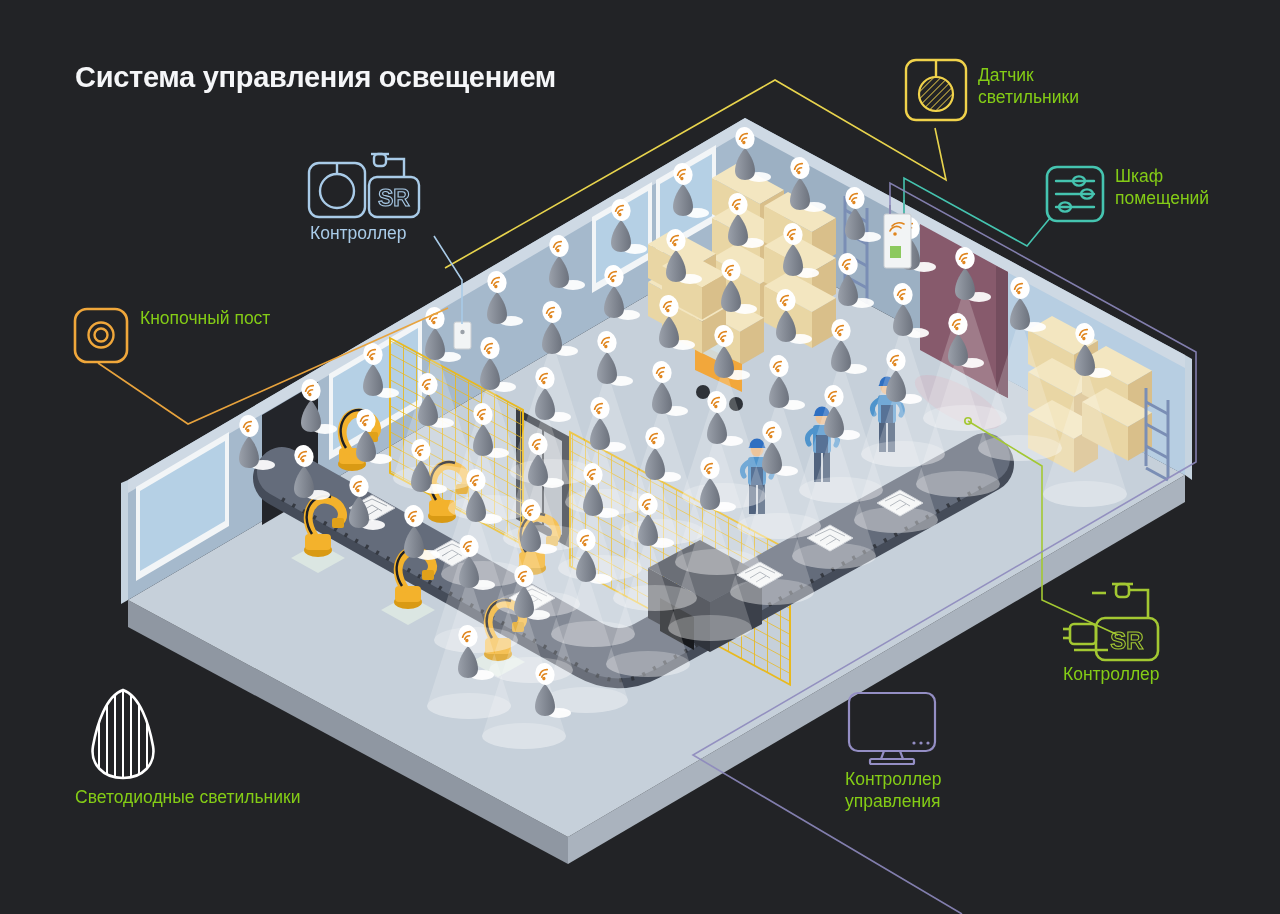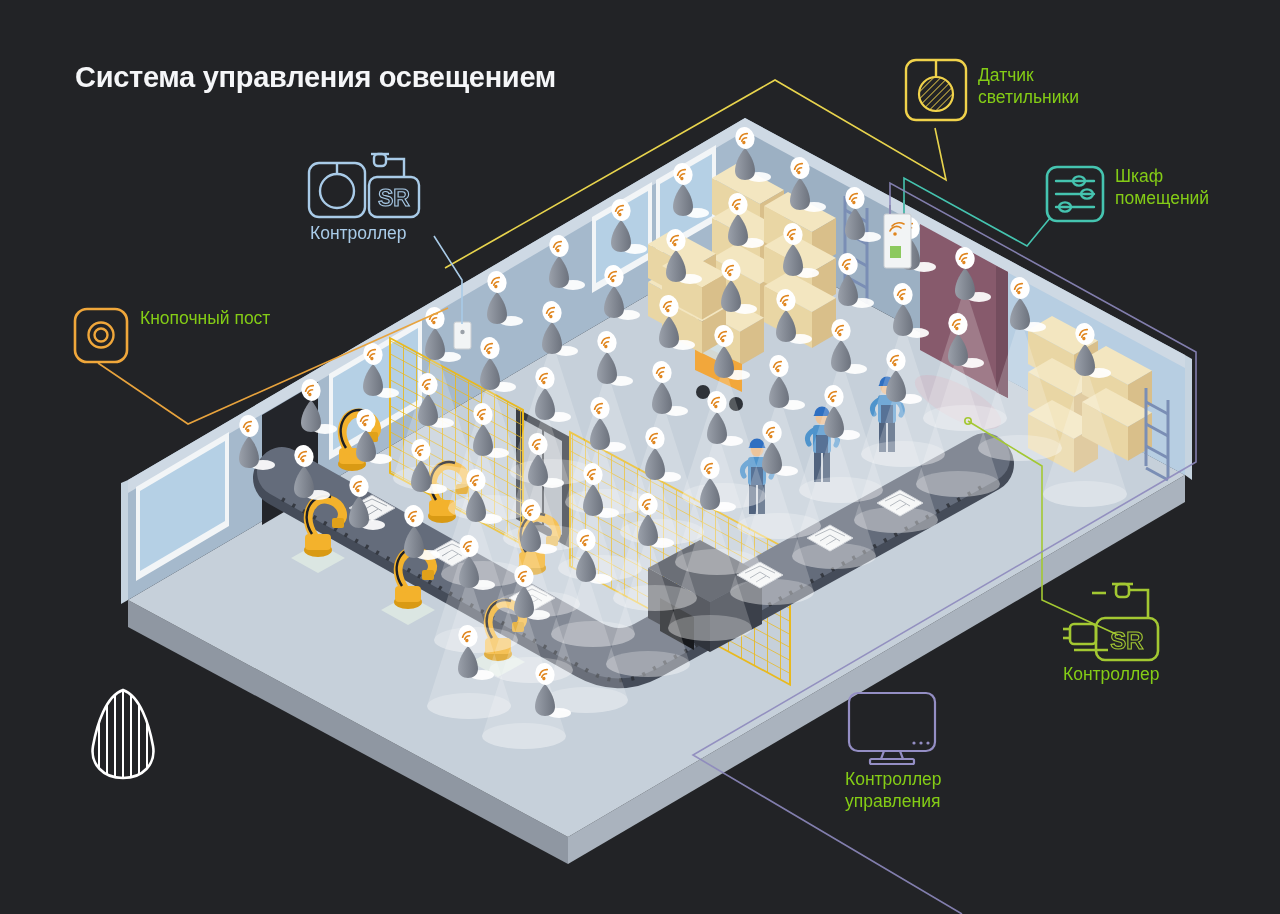--- a/index.html
+++ b/index.html
@@ -935,20 +935,23 @@
   <g clip-path="url(#ledClip)" stroke="#FFFFFF" stroke-width="2">
     <line x1="23" y1="0" x2="23" y2="96"></line>
         <line x1="31" y1="0" x2="31" y2="96"></line>
     <line x1="39" y1="0" x2="39" y2="96"></line>
         <line x1="47" y1="0" x2="47" y2="96"></line>
     <line x1="55" y1="0" x2="55" y2="96"></line>
         <line x1="63" y1="0" x2="63" y2="96"></line>
     <line x1="71" y1="0" x2="71" y2="96"></line>
   </g>
 </svg>
+<div class="lbl" style="left:75px;top:786px">
+  <div>Светодиодные светильники</div>
+</div>
 
 <svg class="ic" style="left:1062px;top:566px" width="108" height="100">
   <g fill="none" stroke="#A3C832" stroke-width="2.6">
     <rect x="34" y="52" width="62" height="42" rx="9"></rect>
     <rect x="54" y="18" width="13" height="13" rx="4"></rect>
     <line x1="50" y1="18" x2="71" y2="18"></line>
     <path d="M67,24 H86 V52"></path>
     <path d="M30,27 H44"></path>
     <rect x="8" y="58" width="26" height="20" rx="4"></rect>
     <line x1="1" y1="63" x2="8" y2="63"></line>

